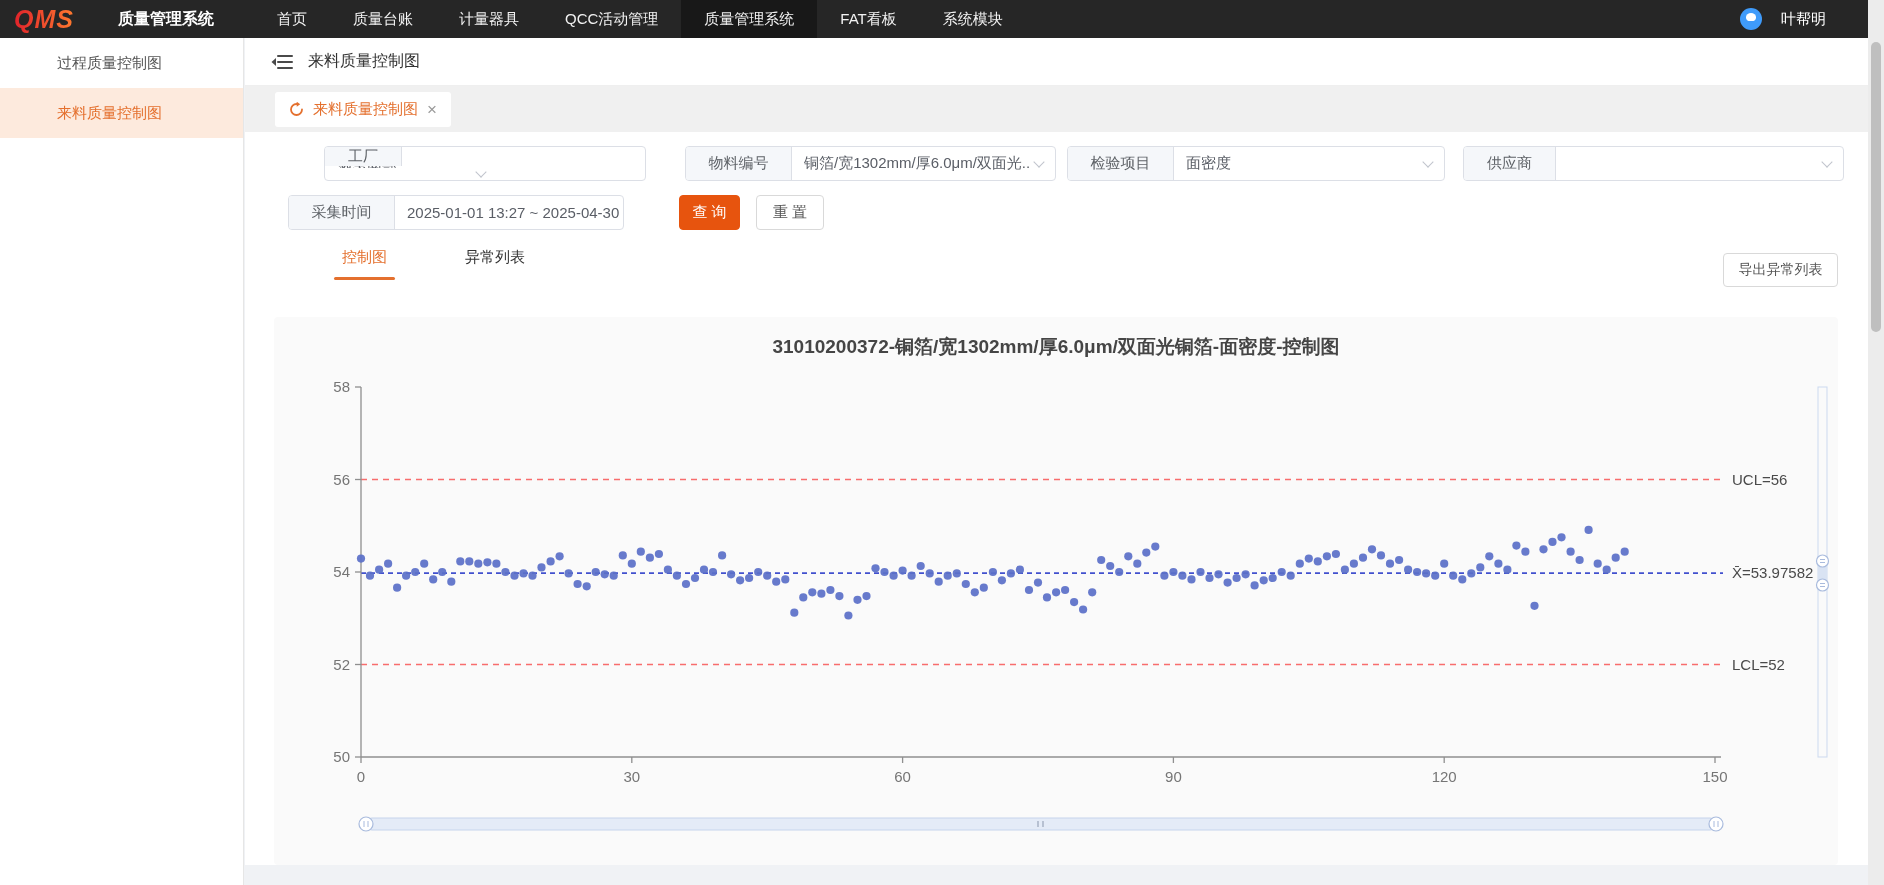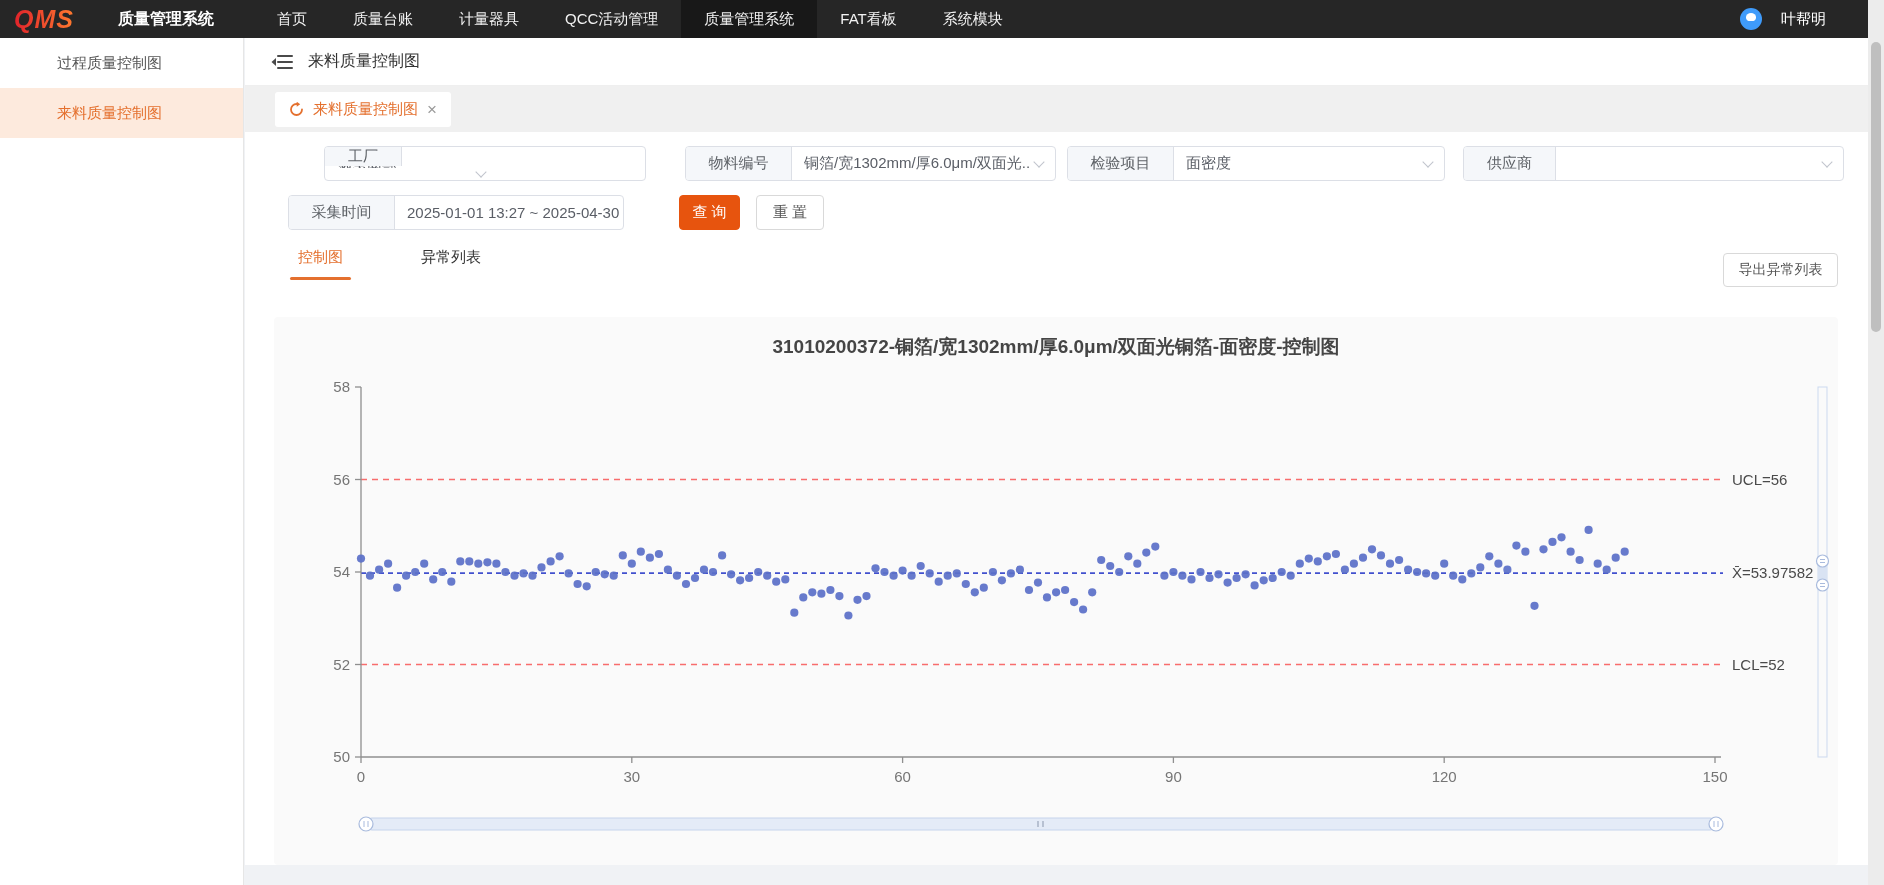--- a/index.html
+++ b/index.html
@@ -57,21 +57,21 @@
                transform:rotate(45deg); margin:0 12px 4px 4px; align-self:center; }
 
   .btn { position:absolute; height:35px; border-radius:4px; font-size:15px; display:flex;
          align-items:center; justify-content:center; cursor:pointer; }
   .btn-primary { background:#e7540e; color:#ffffff; border:1px solid #e7540e; }
   .btn-plain { background:#fff; color:#555; border:1px solid #d9d9d9; }
 
   
   .tabs { position:absolute; left:45px; top:116px; display:flex; gap:62px; }
   .tab { font-size:15px; color:#333; padding:0 8px 13px 8px; cursor:pointer; position:relative; }
-  .tab.active { color:#e4702e; }
+  .tab.active { color:#e4702e;margin-left:44px; }
   .tab.active::after { content:""; position:absolute; left:0; right:0; bottom:0; height:3px;
                        background:#e4702e; border-radius:2px; }
   .export-btn { left:1478px; top:121px; width:115px; height:34px; font-size:14px; }
 
   
   .chart-card { position:absolute; left:29px; top:185px; width:1564px; height:548px;
                 background:#fafafa; border-radius:4px; }
 
   
   .scrollbar { position:absolute; right:0; top:0; bottom:0; width:16px; background:#ececec; z-index:10; }

